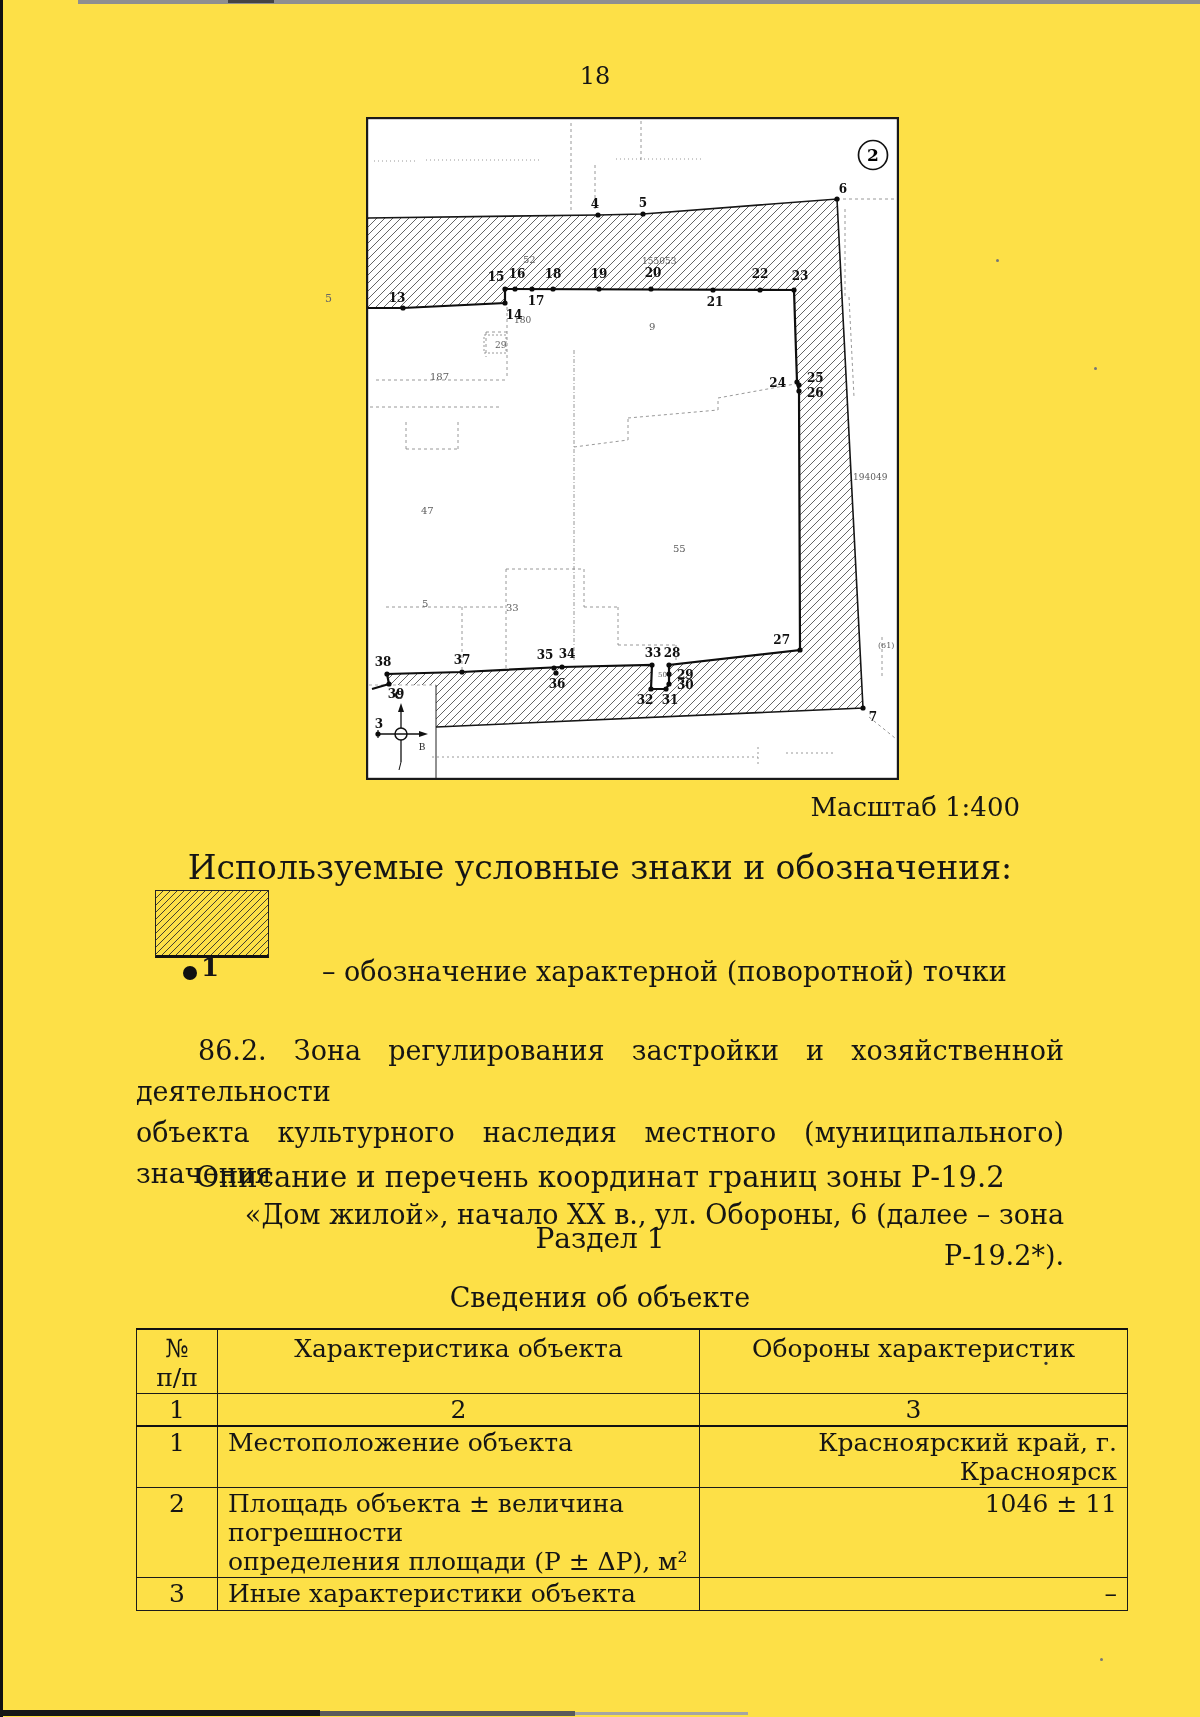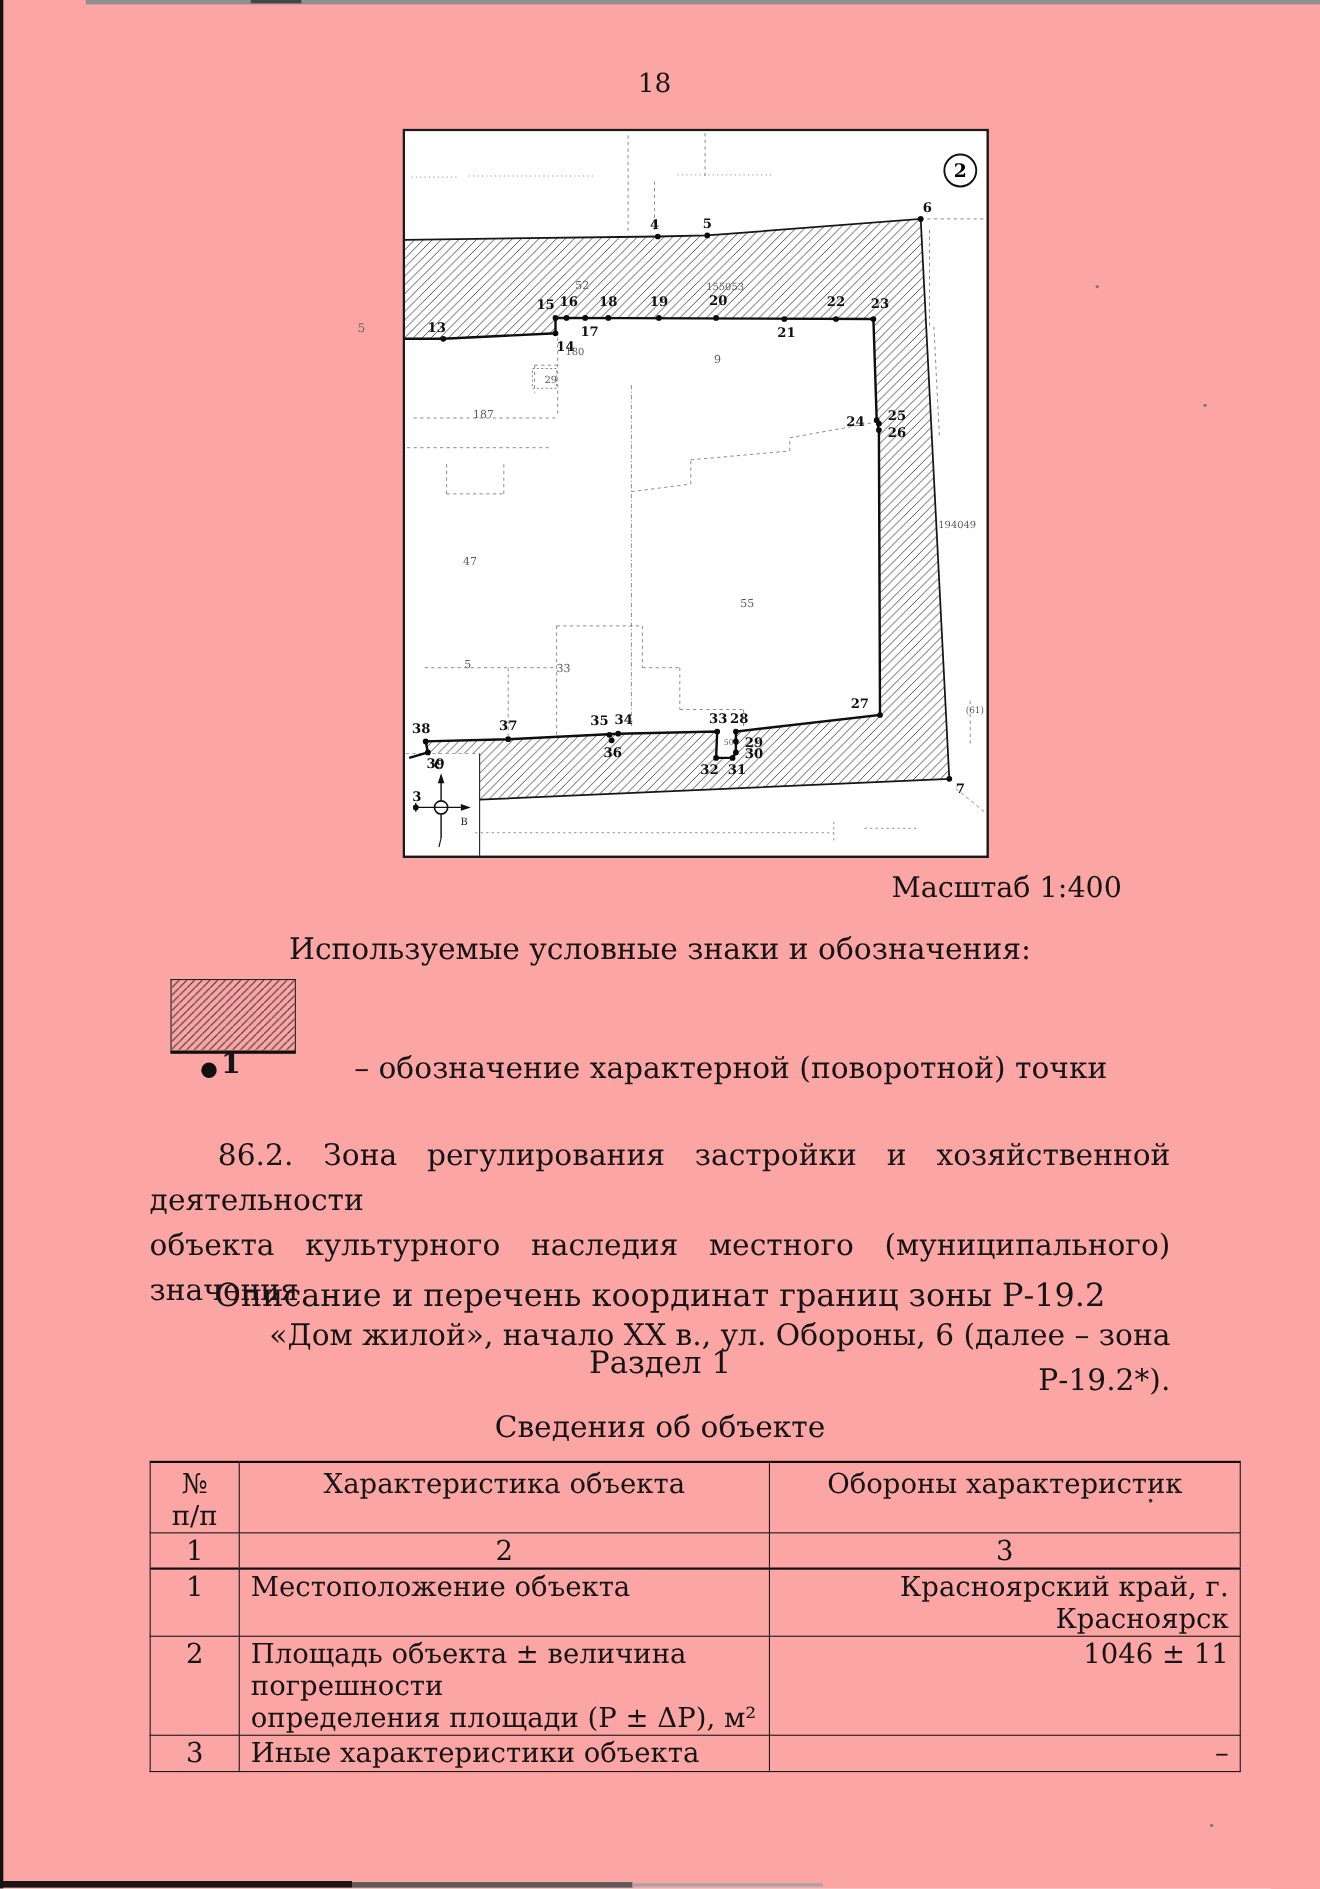--- a/index.html
+++ b/index.html
@@ -1,27 +1,27 @@
 <!DOCTYPE html>
 <html><head>
 <meta charset="utf-8">
 <style>
   html,body{margin:0;padding:0;background:#e8e8e8;}
-  .page{position:relative;width:1200px;height:1717px;background:#fca5a5;overflow:hidden;
+  .page{position:relative;width:1200px;height:1717px;background:#fde047;overflow:hidden;
         font-family:"DejaVu Serif","Liberation Serif",serif;color:#151515;}
   .edge-left{position:absolute;left:0;top:0;width:3px;height:1717px;background:#111;}
   .edge-top{position:absolute;left:78px;top:0;width:1122px;height:4px;background:#8f8f8f;}
   .edge-top-dark{position:absolute;left:228px;top:0;width:46px;height:3px;background:#444;}
   .edge-bottom1{position:absolute;left:0;top:1710px;width:320px;height:6px;background:#161616;}
   .edge-bottom2{position:absolute;left:320px;top:1711px;width:255px;height:5px;background:#5a5a5a;}
   .edge-bottom3{position:absolute;left:575px;top:1712px;width:173px;height:3px;background:#a5a5a5;}
   .pagenum{position:absolute;left:540px;top:62px;width:110px;text-align:center;font-size:24px;}
   .map-wrap{position:absolute;left:366px;top:117px;width:533px;height:663px;}
   .scale-label{position:absolute;left:700px;top:792px;width:320px;text-align:right;font-size:26px;}
-  .legend-title{position:absolute;left:136px;top:848px;width:928px;text-align:center;font-size:27px;}
+  .legend-title{position:absolute;left:136px;top:848px;width:928px;text-align:center;font-size:33px;}
   .swatch{position:absolute;left:155px;top:890px;width:112px;height:64px;border:1.4px solid #222;
           border-bottom:3.5px solid #111;}
   .legend-text1{position:absolute;left:322px;top:905px;font-size:27px;}
   .legend-bullet{position:absolute;left:183px;top:966px;width:14px;height:14px;border-radius:50%;background:#111;}
   .legend-one{position:absolute;left:201px;top:952px;font-size:26px;font-weight:bold;}
   .legend-text2{position:absolute;left:322px;top:956px;font-size:27px;}
   .para{position:absolute;left:136px;top:1030px;width:928px;font-size:27px;line-height:41px;}
   .para .l1{text-align:justify;text-align-last:justify;text-indent:62px;}
   .para .l2{text-align:justify;text-align-last:justify;}
   .para .l3{text-align:right;margin-left:28px;}

